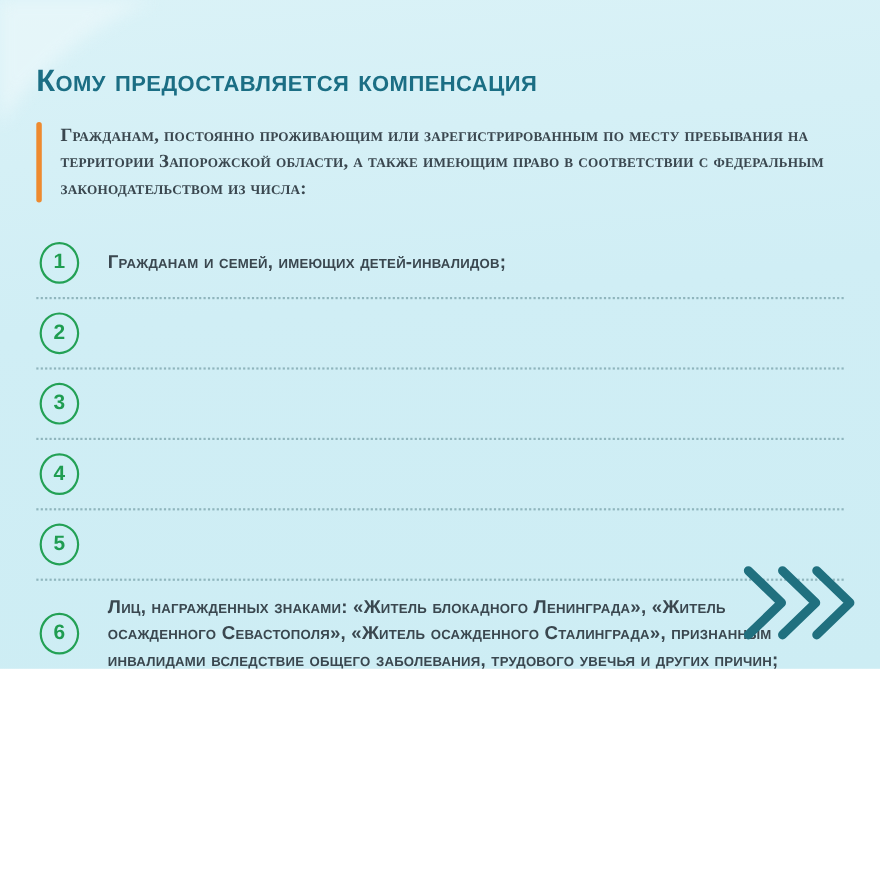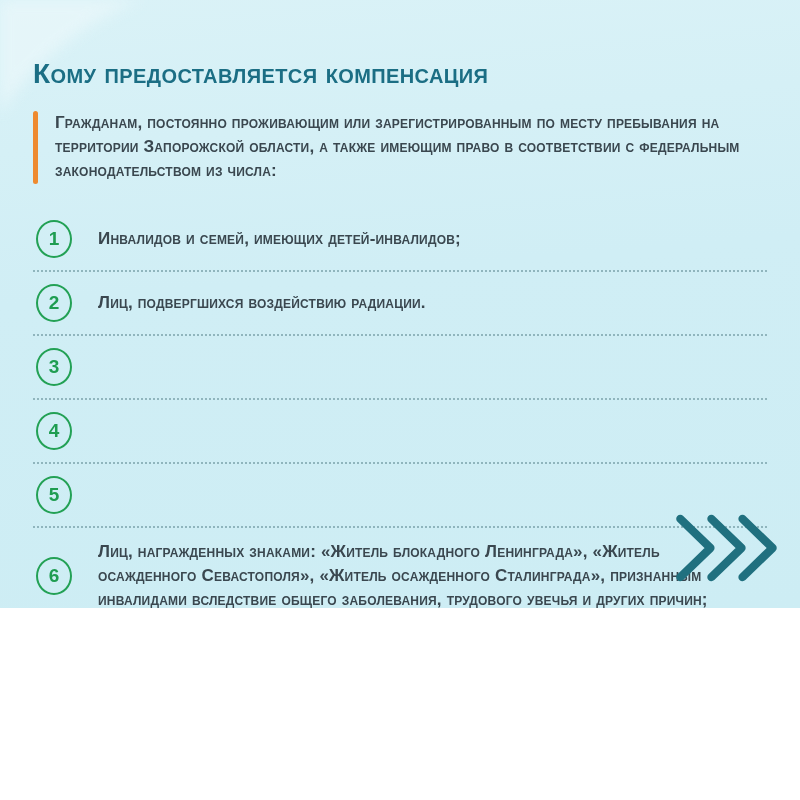--- a/index.html
+++ b/index.html
@@ -17,21 +17,21 @@
 
   .content { position: relative; padding: 58px 33px 0 33px; }
 
   h1.title {
     margin: 0; padding: 0;
     font-variant: small-caps; font-variant-caps: small-caps;
     font-weight: bold; font-size: 28px; line-height: 1.15;
     color: #1b6e84; letter-spacing: 0.4px;
   }
 
-  .intro { display: flex; gap: 17px; margin-top: 21px; }
+  .intro { display: flex; gap: 17px; margin-top: 21px; font-family: Liberation Serif, serif; }
   .intro-bar { flex: none; width: 5px; border-radius: 3px; background: #ee8a2f; }
   .intro-text, .item-text {
     margin: 0;
     font-variant: small-caps; font-variant-caps: small-caps;
     font-weight: bold; font-size: 17px; line-height: 1.42;
     color: #3a474f; letter-spacing: 0.2px;
   }
   .intro-text { width: 700px; }
 
   .list { margin-top: 24px; }
@@ -67,29 +67,28 @@
     <div class="intro">
       <div class="intro-bar"></div>
       <p class="intro-text">Гражданам, постоянно проживающим или зарегистрированным по месту пребывания на территории Запорожской области, а также имеющим право в соответствии с федеральным законодательством из числа:</p>
     </div>
 
     <div class="list">
   <div class="item">
     <div class="num-badge">
       <span>1</span>
     </div>
-    <p class="item-text">Инвалидов и семей, имеющих детей-инвалидов;</p>
+    <p class="item-text">Гражданам и семей, имеющих детей-инвалидов;</p>
   </div>
   <div class="sep"></div>
 
   <div class="item">
     <div class="num-badge">
       <span>2</span>
     </div>
-    <p class="item-text">Лиц, подвергшихся воздействию радиации.</p>
   </div>
   <div class="sep"></div>
 
   <div class="item">
     <div class="num-badge">
       <span>3</span>
     </div>
   </div>
   <div class="sep"></div>
 

